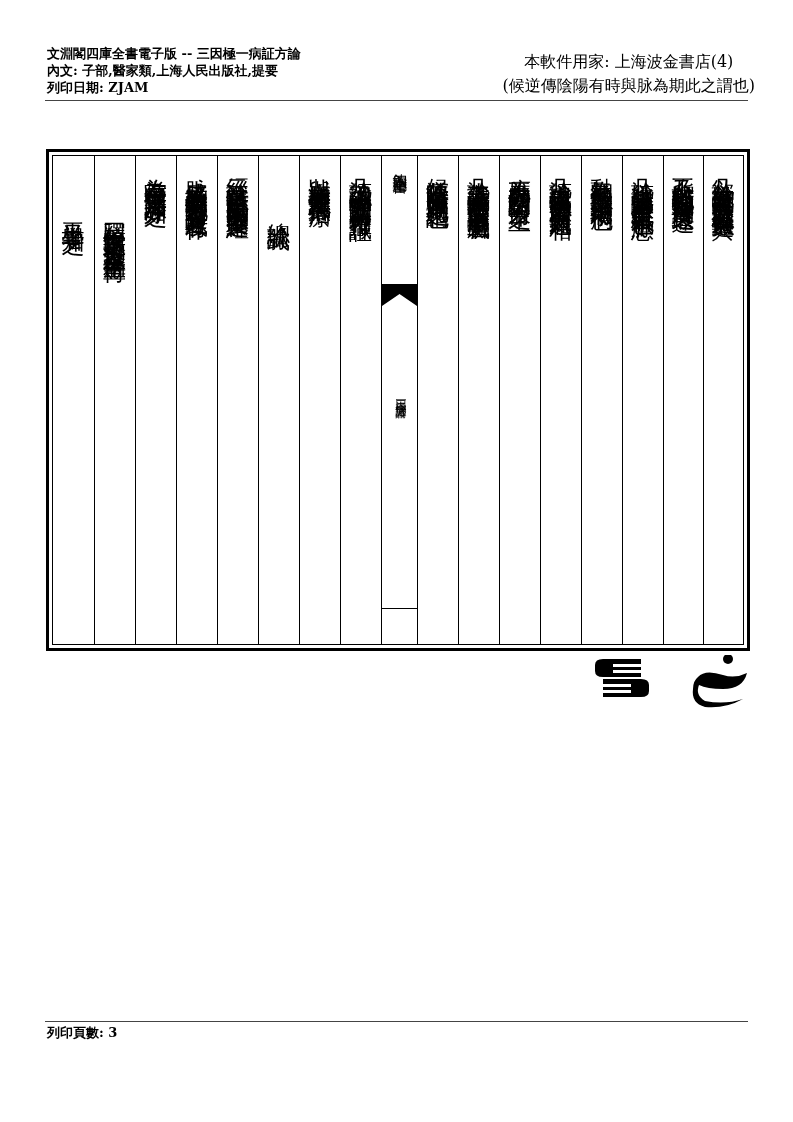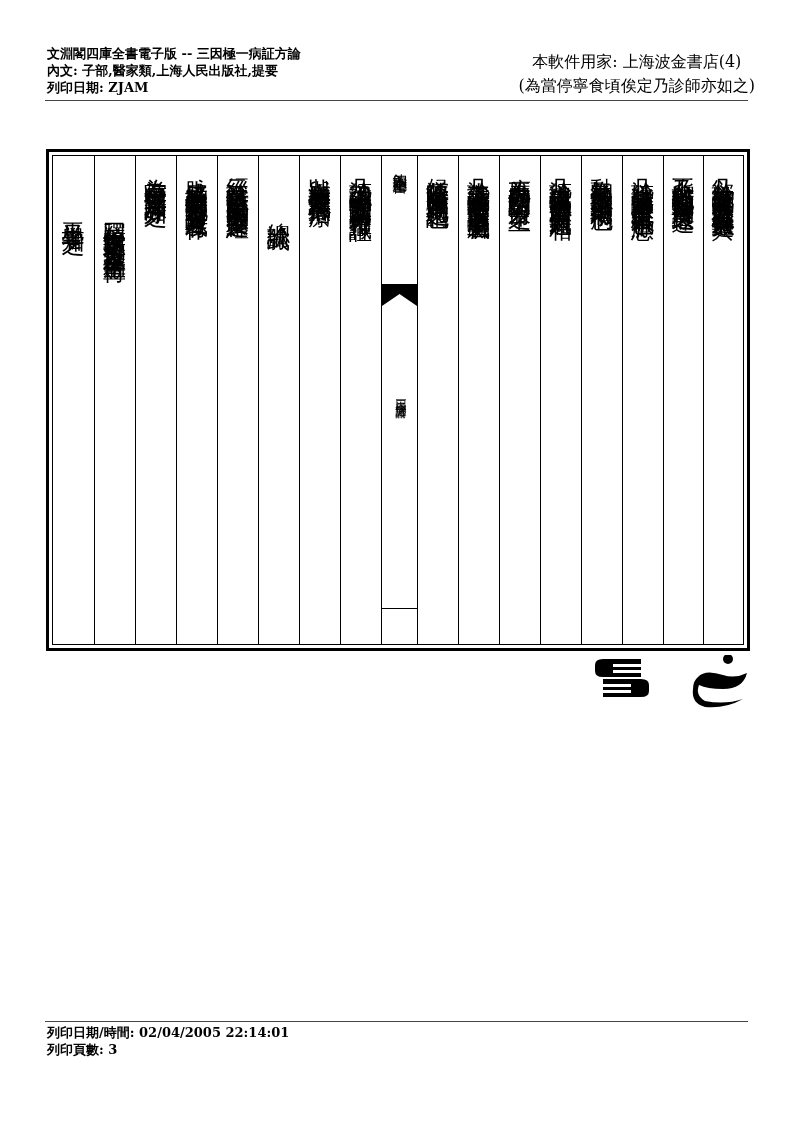--- a/index.html
+++ b/index.html
@@ -34,21 +34,21 @@
 </head>
 <body>
 
 <div class="hdr-left">
   <div>文淵閣四庫全書電子版 -- 三因極一病証方論</div>
   <div>內文: 子部,醫家類,上海人民出版社,提要</div>
   <div>列印日期: ZJAM</div>
 </div>
 <div class="hdr-right">
   <div>本軟件用家: 上海波金書店(4)</div>
-  <div>(為當停寧食頃俟定乃診師亦如之)</div>
+  <div>(候逆傳陰陽有時與脉為期此之謂也)</div>
 </div>
 <div class="hdr-rule"></div>
 
 <div class="frame-outer">
   <div class="frame-inner" id="frame-inner">
 
     <div class="col" style="width:40px">
         <div class="col-text">凡欲診脉先調自氣壓取病人脉息以候其遲數過與</div>
       </div>
     <div class="col" style="width:40px">
@@ -115,15 +115,14 @@
     <path d="M56,24 Q56,18 48,18 L10,18 L10,23 L38,23 L38,26 L10,26 L10,29 L38,29 L38,32 L10,32 L10,36 L48,36 Q56,36 56,30 Z" fill="#000" transform="translate(-2,6)"></path>
   </g>
   <g>
     <circle cx="133" cy="4" r="5" fill="#000"></circle>
     <path d="M103,22 Q110,14 128,20 Q140,24 152,18 Q148,34 128,34 Q112,34 104,30 Q100,40 110,46 Q130,50 148,44 Q130,54 110,52 Q96,48 98,34 Q98,26 103,22 Z" fill="#000"></path>
   </g>
 </svg>
 
 <div class="ftr-rule"></div>
 <div class="ftr">
-  <div>列印日期/時間: 02/04/2005 22:14:01</div>
   <div>列印頁數: 3</div>
 </div>
 
 </body></html>

